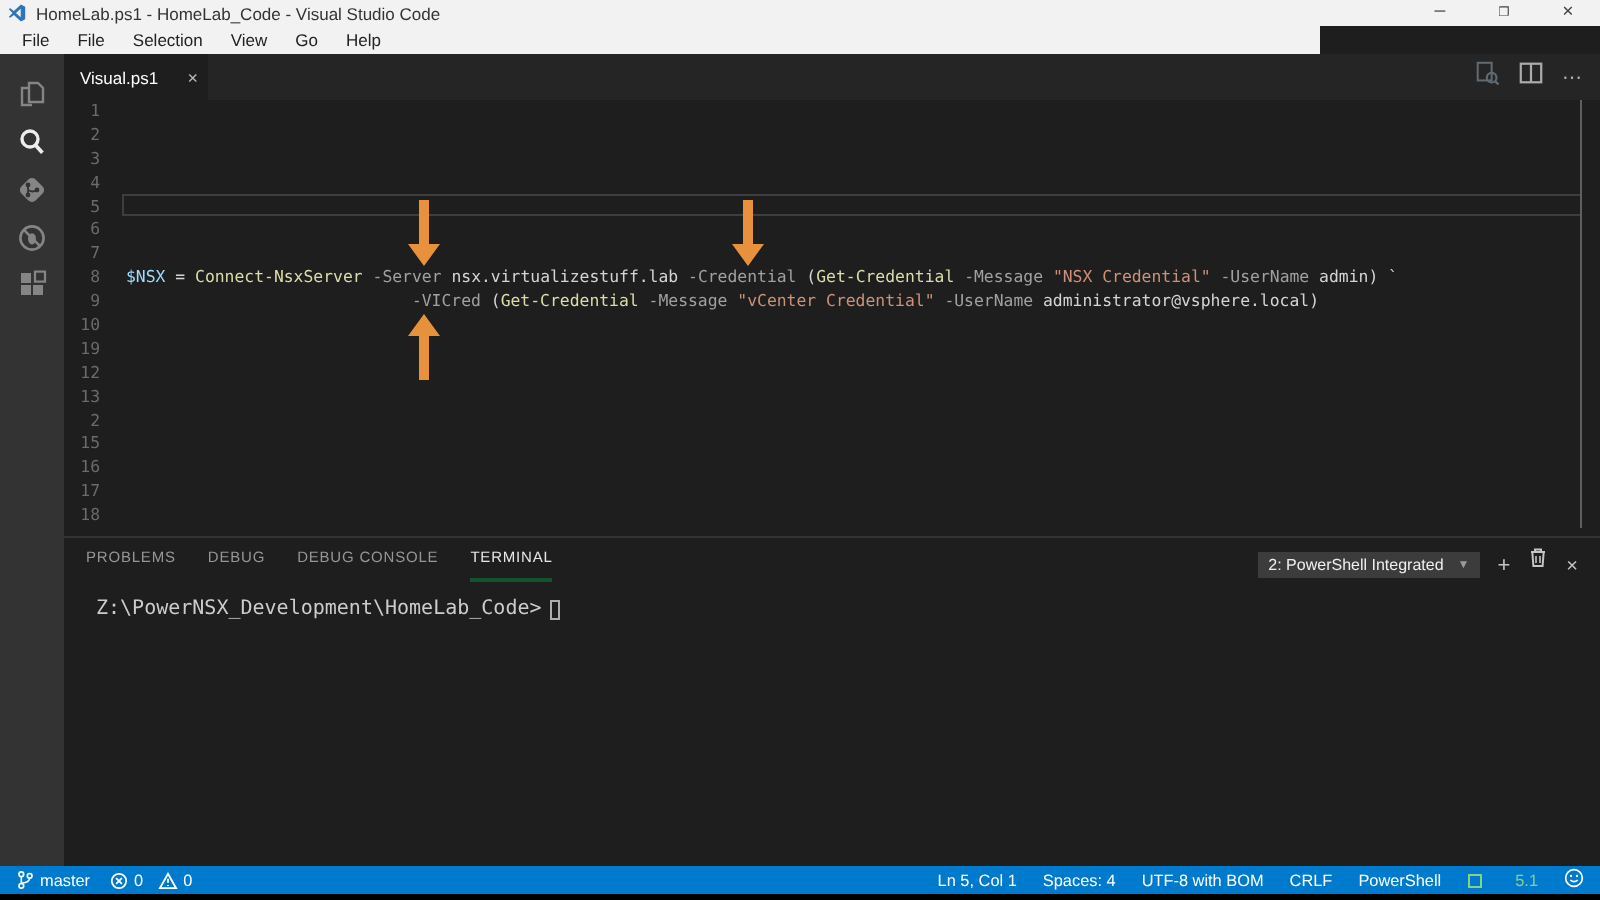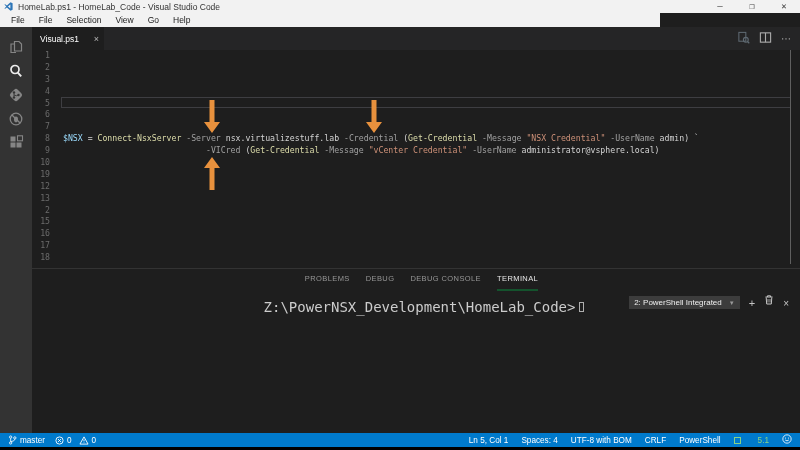--- a/index.html
+++ b/index.html
@@ -59,36 +59,36 @@
   #current-line-border {
     position:absolute; left:29px; top:46.5px; width:730px; height:11.5px;
     border:1px solid #3E3E42; pointer-events:none;
   }
   #scrollbar-edge { position:absolute; right:9px; top:0; width:1px; height:214px; background:#5F5F5F; }
   
   #panel {
     position:absolute; top:268px; left:32px; width:768px; height:165px;
     background:#1E1E1E; border-top:1px solid #333333;
   }
-  #panel-header { height:22px; display:flex; align-items:center;flex-direction:column; }
+  #panel-header { height:22px; display:flex; align-items:center; }
   #panel-tabs { display:flex; gap:16px; margin-left:11px; }
   .ptab {
     font-size:7.5px; letter-spacing:.4px; color:#969696; line-height:20px;
   }
   .ptab.active { color:#E7E7E7; border-bottom:2px solid #14532d; }
   #panel-controls { margin-left:auto; display:flex; align-items:flex-end; gap:9px; padding-right:11px; }
   #terminal-select {
     background:#3C3C3C; color:#EFEFEF; font-size:8px; padding:2px 5px;
     display:flex; align-items:center; gap:7px;
   }
   #terminal-select .dd-arrow { color:#9A9A9A; font-size:6px; }
   #panel-controls .pc-glyph { color:#C5C5C5; font-size:11px; line-height:11px; }
   #panel-controls .pc-close { font-size:10px; }
   #terminal-body { padding:8px 0 0 16px; font-family:"DejaVu Sans Mono", monospace;
-    font-size:14px; color:#CCCCCC; display:flex; align-items:center;justify-content:center; }
+    font-size:10px; color:#CCCCCC; display:flex; align-items:center; }
   #terminal-cursor {
     display:inline-block; width:5px; height:10px; border:1px solid #AEAEAE; margin-left:4px;
   }
   
   #statusbar {
     position:absolute; top:433px; left:0; width:800px; height:14px;
     background:#007ACC; color:#FFFFFF; font-size:8.2px;
     display:flex; align-items:center; padding:0 8px;
   }
   .sb-group { display:flex; align-items:center; gap:3px; }

